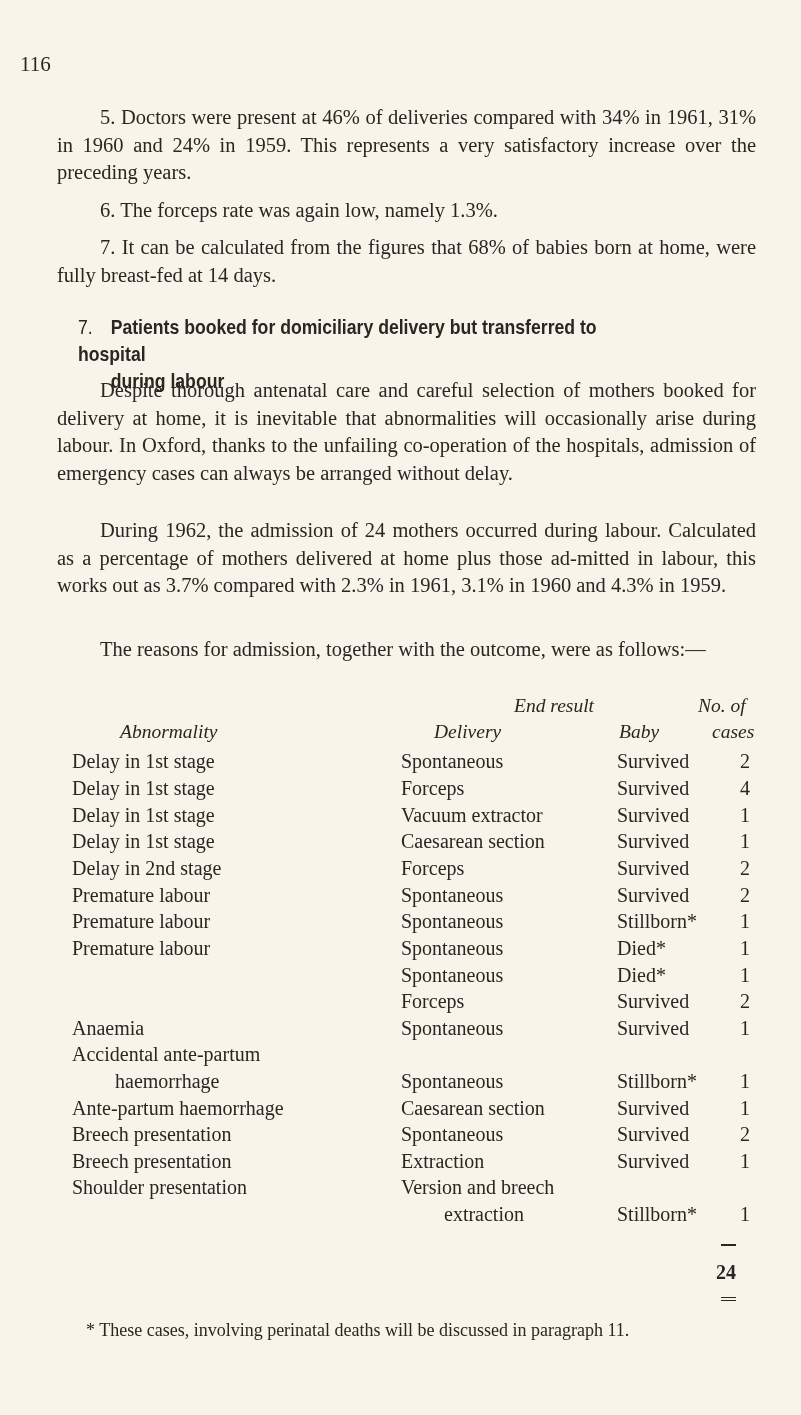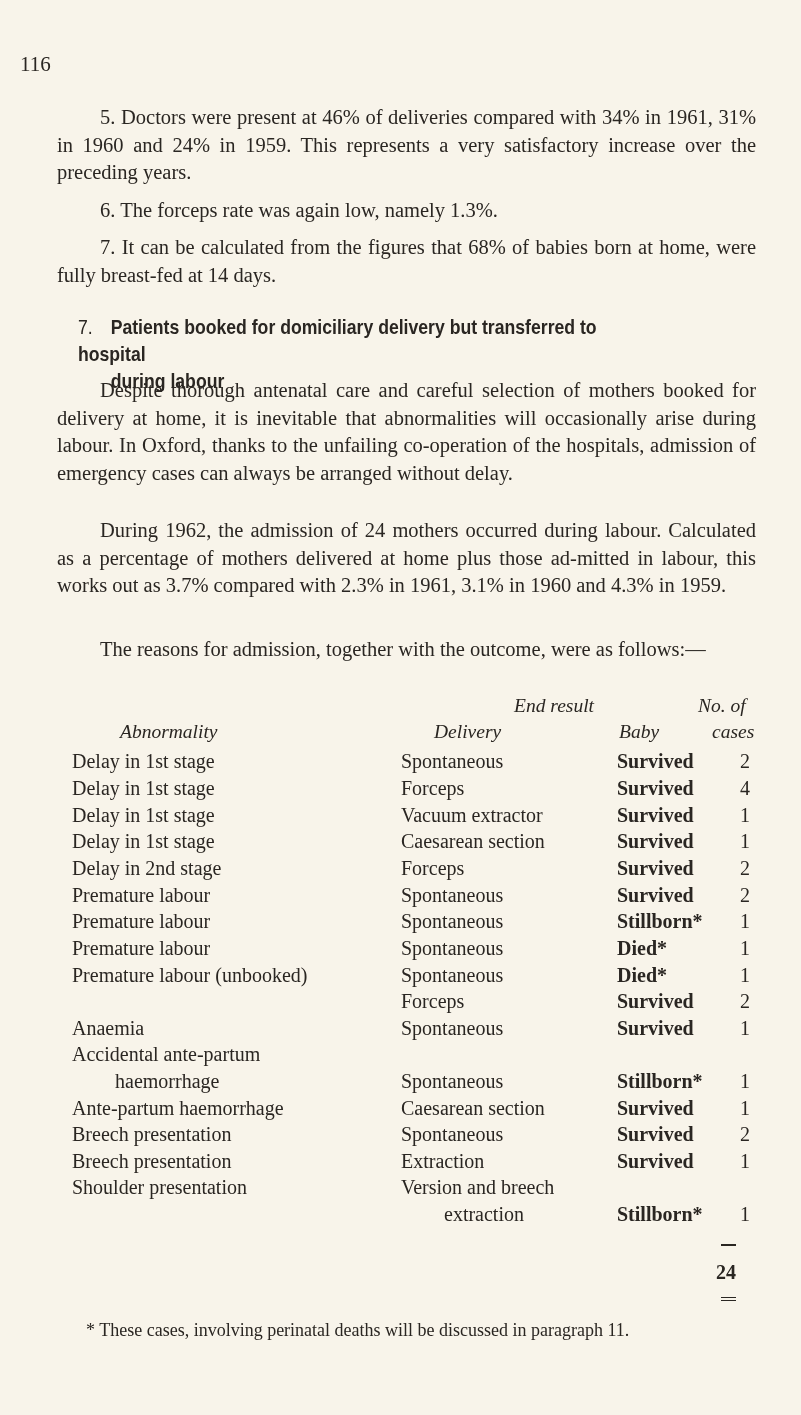--- a/index.html
+++ b/index.html
@@ -34,21 +34,21 @@
   }
   .row {
     position: absolute; left: 16px; width: 801px; height: 27px;
     font-size: 20px;
   }
   .row span { position: absolute; white-space: nowrap; }
   .c-abn { left: 56px; }
   .c-abn.sub { left: 99px; }
   .c-del { left: 385px; }
   .c-del.sub { left: 428px; }
-  .c-baby { left: 601px; font-weight: bold; }
+  .c-baby { left: 601px; }
   .c-cases { left: 722px; width: 14px; text-align: center; }
   .rule-single {
     position: absolute; left: 721px; width: 15px; height: 1.5px; background: #2a2622;
   }
   .rule-double {
     position: absolute; left: 711px; width: 15px; height: 4px;
     border-top: 1.5px solid #2a2622; border-bottom: 1.5px solid #2a2622; box-sizing: border-box;
   }
   .total { position: absolute; left: 716px; font-size: 20px; font-weight: bold; }
   .footnote {
@@ -145,21 +145,20 @@
       <span class="c-baby">Stillborn*</span>
       <span class="c-cases">1</span>
     </div>
     <div class="row" style="top:937px">
       <span class="c-abn">Premature labour</span>
       <span class="c-del">Spontaneous</span>
       <span class="c-baby">Died*</span>
       <span class="c-cases">1</span>
     </div>
     <div class="row" style="top:964px">
-      <span class="c-abn">Premature labour (unbooked)</span>
       <span class="c-del">Spontaneous</span>
       <span class="c-baby">Died*</span>
       <span class="c-cases">1</span>
     </div>
     <div class="row" style="top:990px">
       <span class="c-del">Forceps</span>
       <span class="c-baby">Survived</span>
       <span class="c-cases">2</span>
     </div>
     <div class="row" style="top:1017px">

